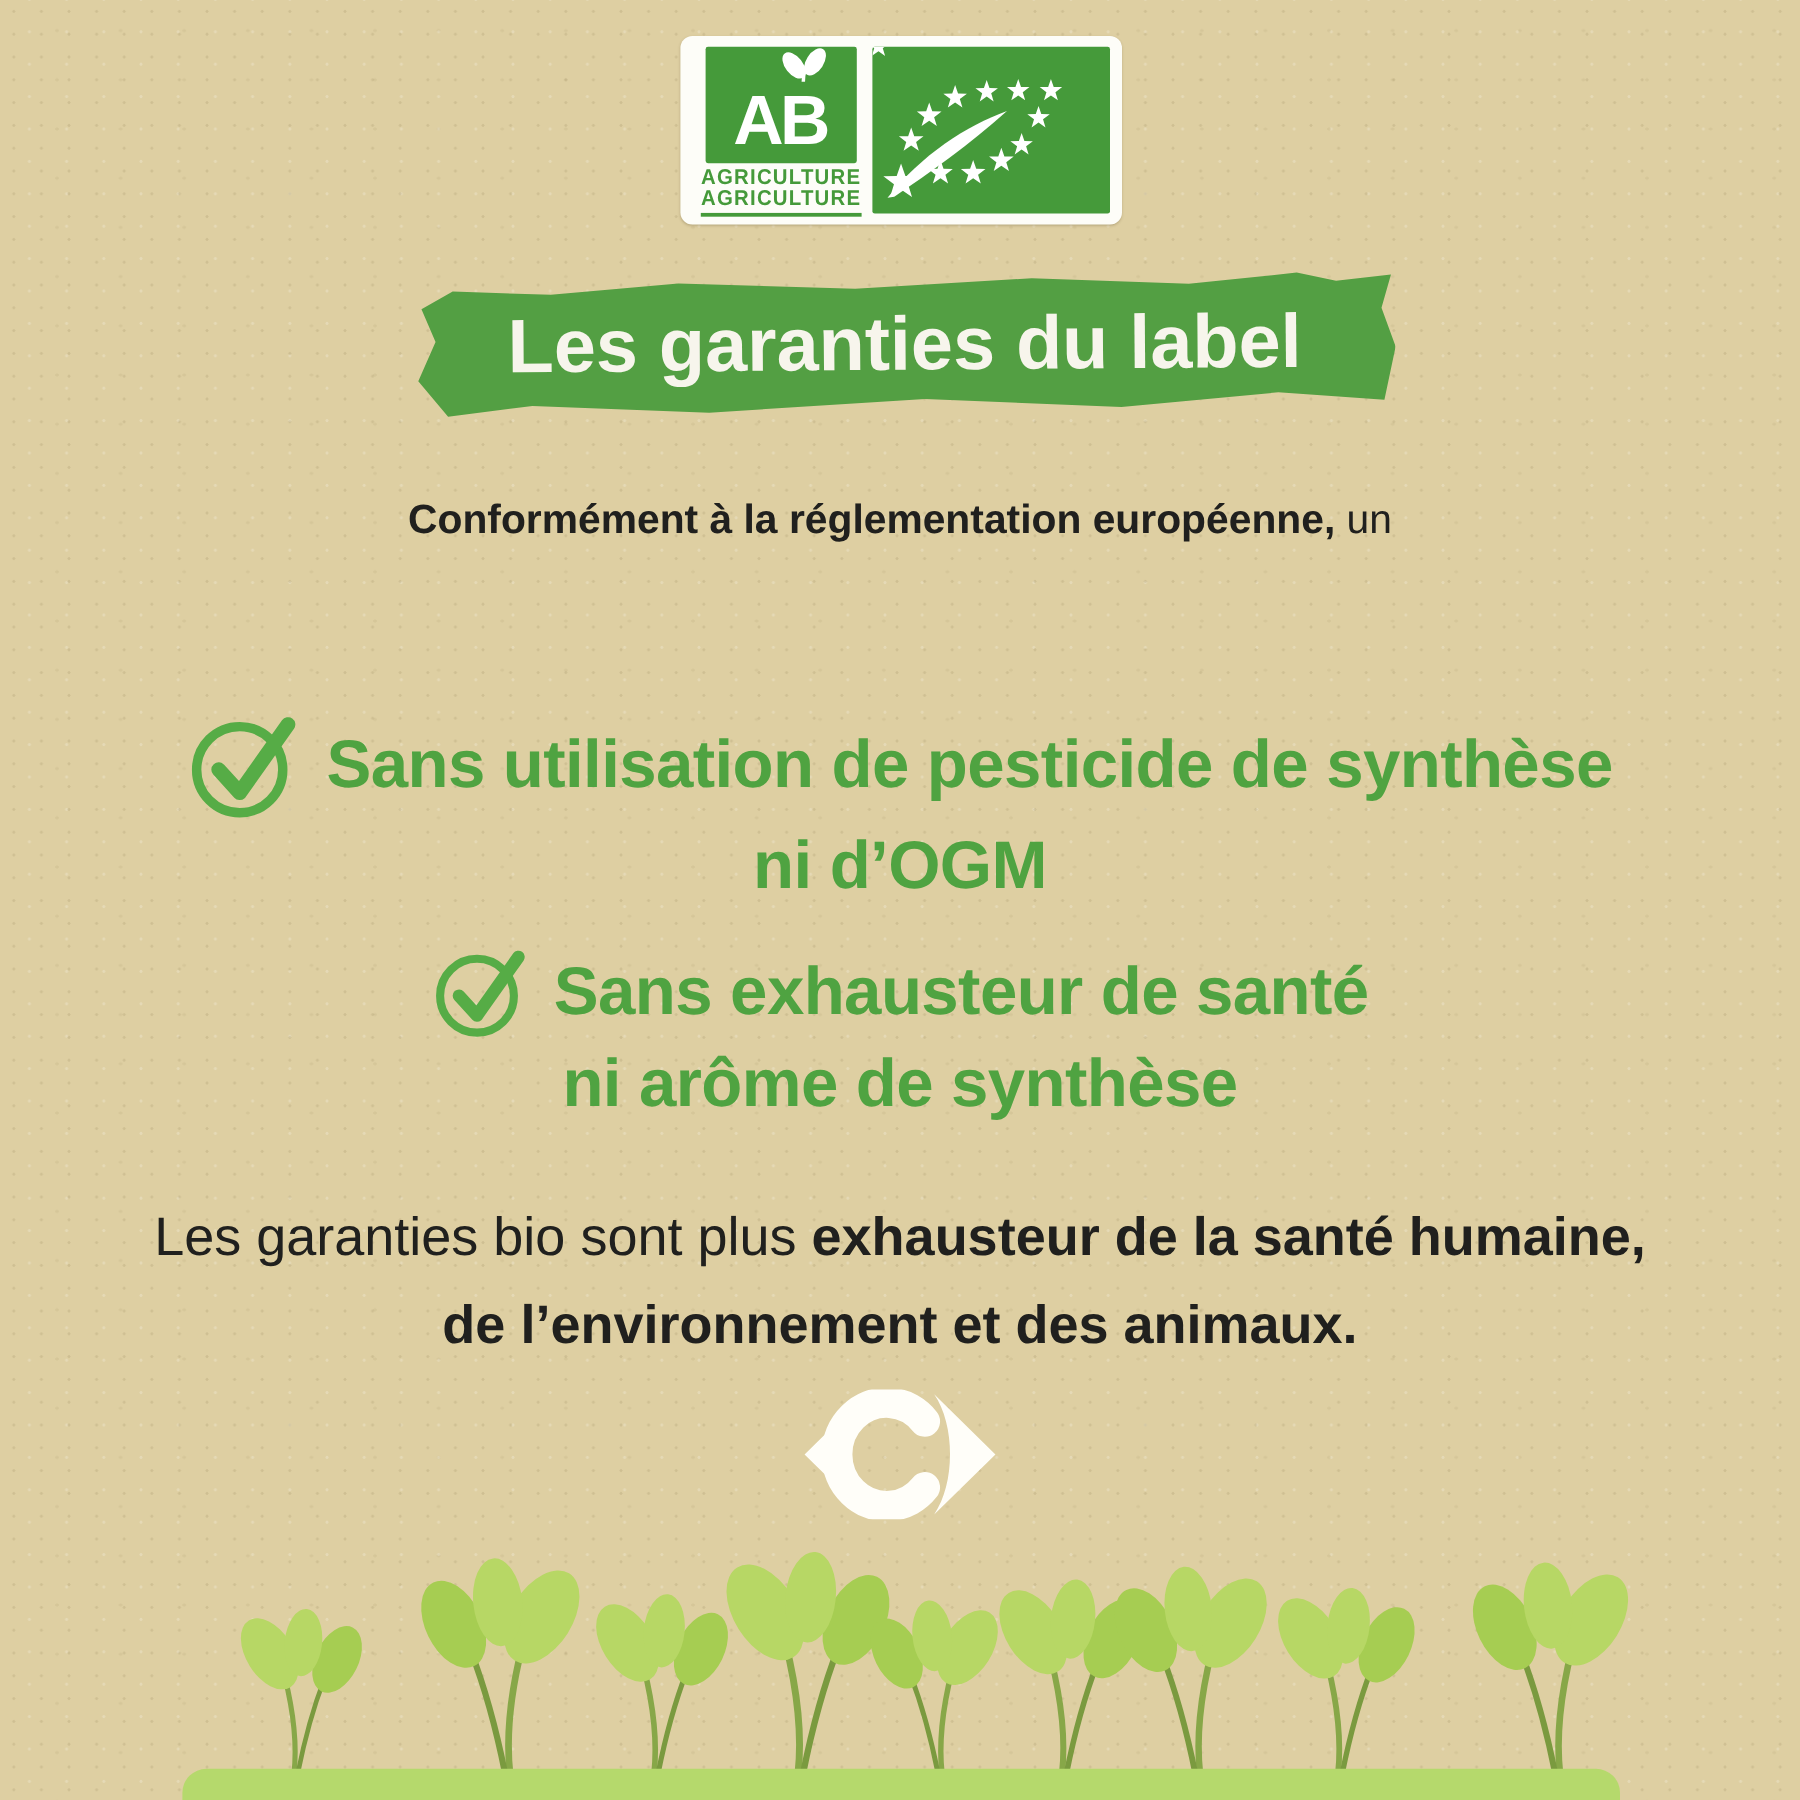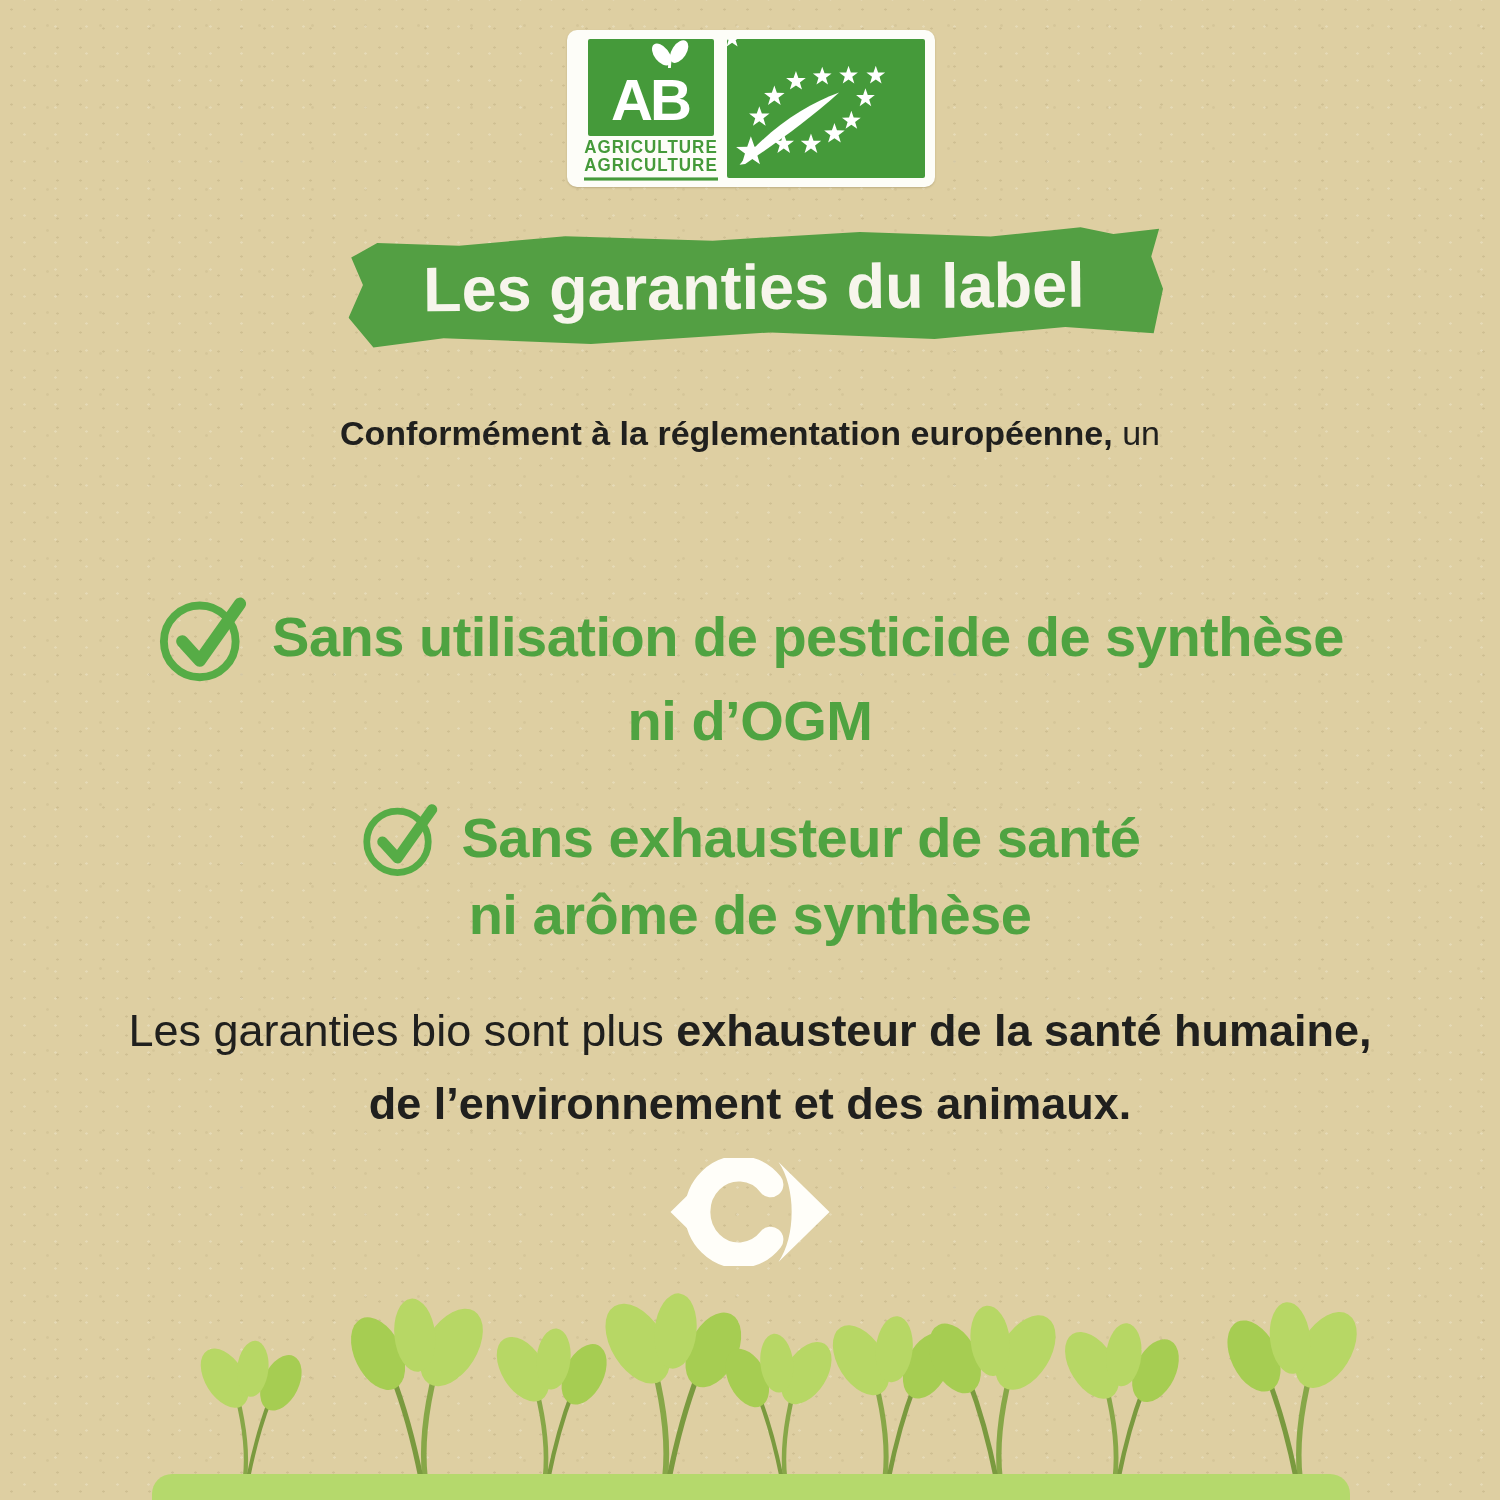--- a/index.html
+++ b/index.html
@@ -60,21 +60,21 @@
 
   
   .intro{left:60px;right:60px;top:408px;text-align:center;color:var(--text-dark);
     font-size:34px;line-height:1.52;}
   .intro b,.outro b{font-weight:bold;}
   .outro{left:30px;right:30px;top:995px;text-align:center;color:var(--text-dark);
     font-size:45px;line-height:1.62;}
 
   
   .guarantees{left:0;right:0;top:588px;display:flex;flex-direction:column;
-    align-items:center;gap:40px;}
+    align-items:center;gap:28px;}
   .guarantee{display:flex;flex-direction:column;align-items:center;}
   .g-row{display:flex;align-items:center;justify-content:center;gap:18px;}
   .g-row .check{flex:0 0 auto;}
   .g1 .check{width:98px;height:98px;}
   .g2 .check{width:84px;height:84px;}
   .g-text,.g-line2{
     color:var(--text-green);font-weight:bold;font-size:56px;letter-spacing:-0.5px;
     text-align:center;line-height:1.25;
   }
   .g-line2{}

